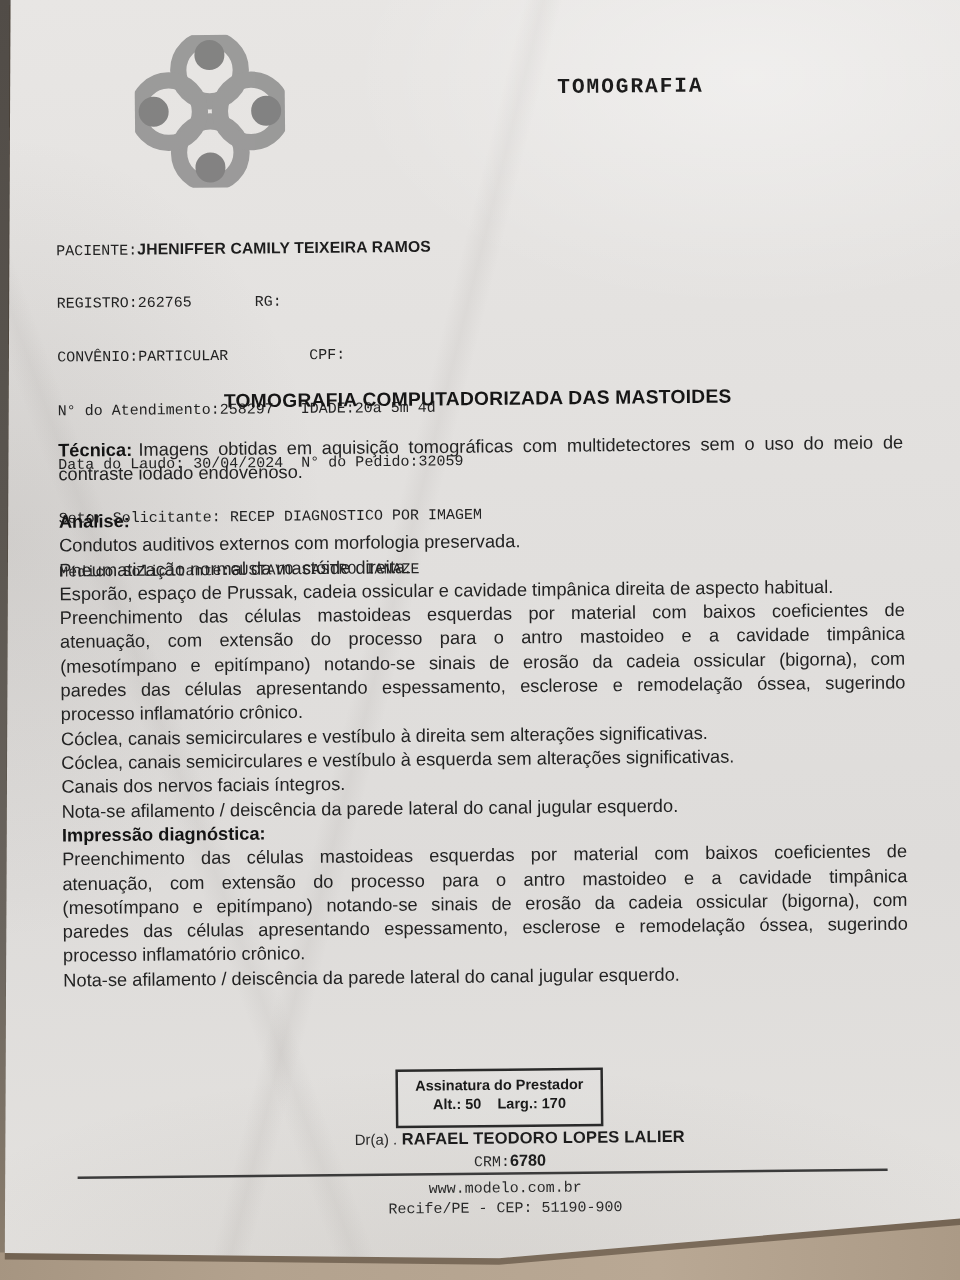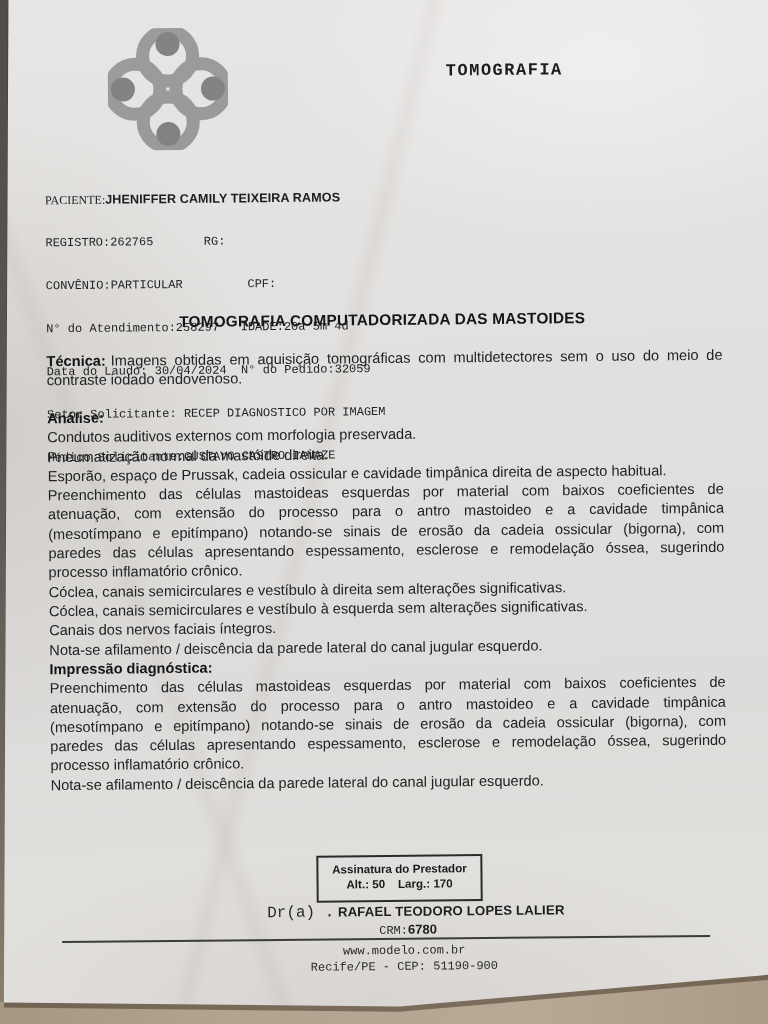--- a/index.html
+++ b/index.html
@@ -22,21 +22,21 @@
     background:
       radial-gradient(ellipse 520px 300px at 78% 6%, rgba(255,255,255,.38), transparent 62%),
       radial-gradient(ellipse 420px 520px at 0% 42%, rgba(80,74,68,.12), transparent 62%),
       radial-gradient(ellipse 700px 260px at 50% 101%, rgba(90,80,70,.10), transparent 70%),
       linear-gradient(104deg, transparent 41%, rgba(70,60,55,.05) 42.5%, transparent 44%),
       linear-gradient(70deg, transparent 24%, rgba(60,52,46,.045) 25.5%, transparent 27%),
       linear-gradient(178deg,#e8e6e4 0%,#e2e0de 38%,#dedcda 68%,#e4e2df 100%);
   }
   .content{position:absolute;inset:0;transform:rotate(-0.55deg);transform-origin:50% 50%;color:#242424;}
   .abs{position:absolute;}
-  .mono{font-family:Liberation Serif, serif;}
+  .mono{font-family:Liberation Mono, monospace;}
 
   .logo{left:112px;top:26px;width:120px;height:122px;opacity:.82;}
   .doc-title{left:450px;top:62px;font-family:"Liberation Mono",monospace;font-weight:700;font-size:17px;letter-spacing:1.5px;color:#1c1c1c;}
 
   .patient-block{left:48px;top:161px;font-family:"Liberation Mono",monospace;font-size:12px;line-height:14.3px;white-space:pre;color:#232323;}
   .patient-name{font-family:"Liberation Sans",sans-serif;font-weight:700;font-size:12.6px;letter-spacing:.1px;color:#1d1d1d;}
 
   .exam-title{left:0;top:311px;width:768px;text-align:center;font-weight:700;font-size:15.4px;letter-spacing:.2px;color:#161616;}
 
   .body-block{left:48px;width:676px;font-size:14.6px;line-height:19.3px;color:#232323;}
@@ -46,21 +46,21 @@
   .b{font-weight:700;color:#141414;margin-right:5px;}
   .heading{font-weight:700;color:#141414;}
   .jline{text-align:justify;text-align-last:justify;}
   .jlast{text-align:left;text-align-last:left;}
 
   .sigbox{left:313px;top:855px;width:166px;height:47px;border:2px solid #2a2a2a;box-sizing:border-box;text-align:center;padding-top:5px;background:rgba(255,255,255,.06);}
   .sig-title{font-weight:700;font-size:11.6px;line-height:14px;color:#1a1a1a;}
   .sig-dims{font-weight:700;font-size:11.6px;line-height:16px;white-space:pre;color:#1a1a1a;}
 
   .doctor-line{left:56px;top:903px;width:712px;text-align:center;font-size:13px;}
-  .dr-prefix{font-family:Liberation Mono, monospace;font-size:16px;color:#2a2a2a;}
+  .dr-prefix{font-family:Liberation Sans, sans-serif;font-size:12px;color:#2a2a2a;}
   .dr-name{font-weight:700;font-size:13.2px;letter-spacing:.15px;color:#1d1d1d;}
   .crm-line{left:40px;top:920px;width:728px;text-align:center;}
   .crm-label{font-family:"Liberation Mono",monospace;font-size:12px;color:#2a2a2a;margin-top:32px;}
   .crm-value{font-weight:700;font-size:13px;color:#1d1d1d;}
 
   .hr-line{left:58px;top:938px;width:648px;height:2px;background:#3b3b3b;}
   .footer{left:30px;top:944px;width:740px;text-align:center;font-family:"Liberation Mono",monospace;font-size:12px;line-height:15.5px;color:#2b2b2b;}
 </style>
 </head>
 <body>

